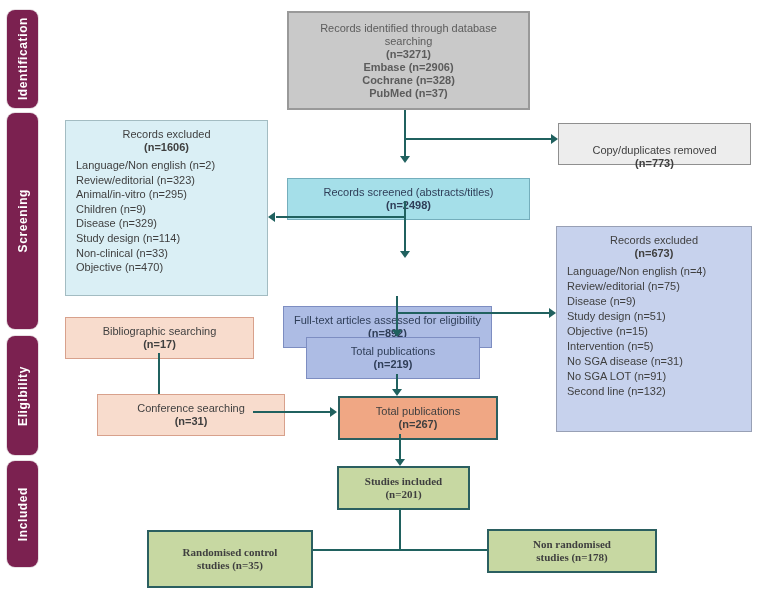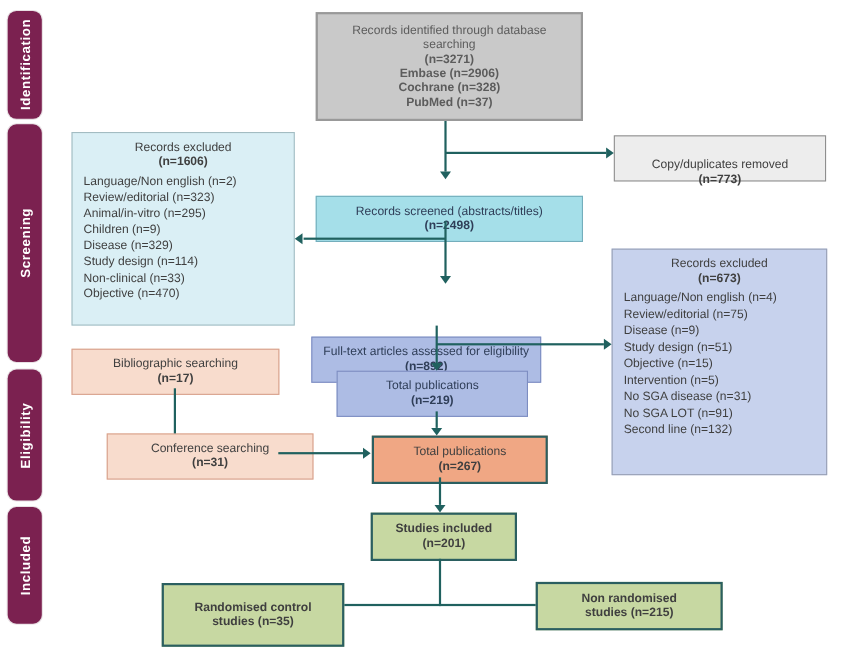--- a/index.html
+++ b/index.html
@@ -33,21 +33,21 @@
   }
   .node .n{ font-weight:bold; }
   .v-gray   { background:var(--gray-fill);   border:2px solid var(--gray-border);   color:var(--text-gray); }
   .v-ltgray { background:var(--ltgray-fill); border:1px solid var(--ltgray-border); color:var(--text-dark); }
   .v-cyan   { background:var(--cyan-fill);   border:1px solid var(--cyan-border);   color:var(--text-navy);margin-top:15px; }
   .v-ltcyan { background:var(--ltcyan-fill); border:1px solid var(--ltcyan-border); color:var(--text-dark); }
   .v-blue   { background:var(--blue-fill);   border:1px solid var(--blue-border);   color:var(--text-navy); }
   .v-ltblue { background:var(--ltblue-fill); border:1px solid var(--ltblue-border); color:var(--text-dark); }
   .v-pink   { background:var(--pink-fill);   border:1px solid var(--pink-border);   color:var(--text-dark); }
   .v-salmon { background:var(--salmon-fill); border:2px solid var(--teal-border);   color:var(--text-dark); }
-  .v-green  { background:var(--green-fill);  border:2px solid var(--teal-border);   color:var(--text-dark); font-weight:bold; }
+  .v-green  { background:var(--green-fill);  border:2px solid var(--teal-border);   color:var(--text-dark); font-weight:bold;font-family:Liberation Serif, serif; }
   .listbox{ justify-content:flex-start; padding-top:7px; }
   .listbox .list{ align-self:stretch; text-align:left; padding-left:6px; margin-top:4px; }
   .listbox .list-line{ line-height:14.6px; }
   .listbox.wide .list-line{ line-height:15px; }
   .vline{ position:absolute; width:2px; background:var(--line); }
   .hline{ position:absolute; height:2px; background:var(--line); }
   .ah{ position:absolute; width:0; height:0; }
   .ah-down { border-left:5px solid transparent; border-right:5px solid transparent; border-top:7px solid var(--line); }
   .ah-right{ border-top:5px solid transparent; border-bottom:5px solid transparent; border-left:7px solid var(--line); }
   .ah-left { border-top:5px solid transparent; border-bottom:5px solid transparent; border-right:7px solid var(--line); }
@@ -152,21 +152,21 @@
     <div>(n=201)</div>
   </div>
 
   <div class="node v-green" style="left:147px;top:530px;width:166px;height:58px;">
     <div>Randomised control</div>
     <div>studies (n=35)</div>
   </div>
 
   <div class="node v-green" style="left:487px;top:529px;width:170px;height:43px;">
     <div>Non randomised</div>
-    <div>studies (n=215)</div>
+    <div>studies (n=178)</div>
   </div>
 
   <div class="vline" style="left:404px;top:110px;height:46px;"></div>
   <div class="ah ah-down" style="left:400px;top:156px;"></div>
 
   <div class="hline" style="left:405px;top:138px;width:146px;"></div>
   <div class="ah ah-right" style="left:551px;top:134px;"></div>
 
   <div class="vline" style="left:404px;top:201px;height:50px;"></div>
   <div class="ah ah-down" style="left:400px;top:251px;"></div>

